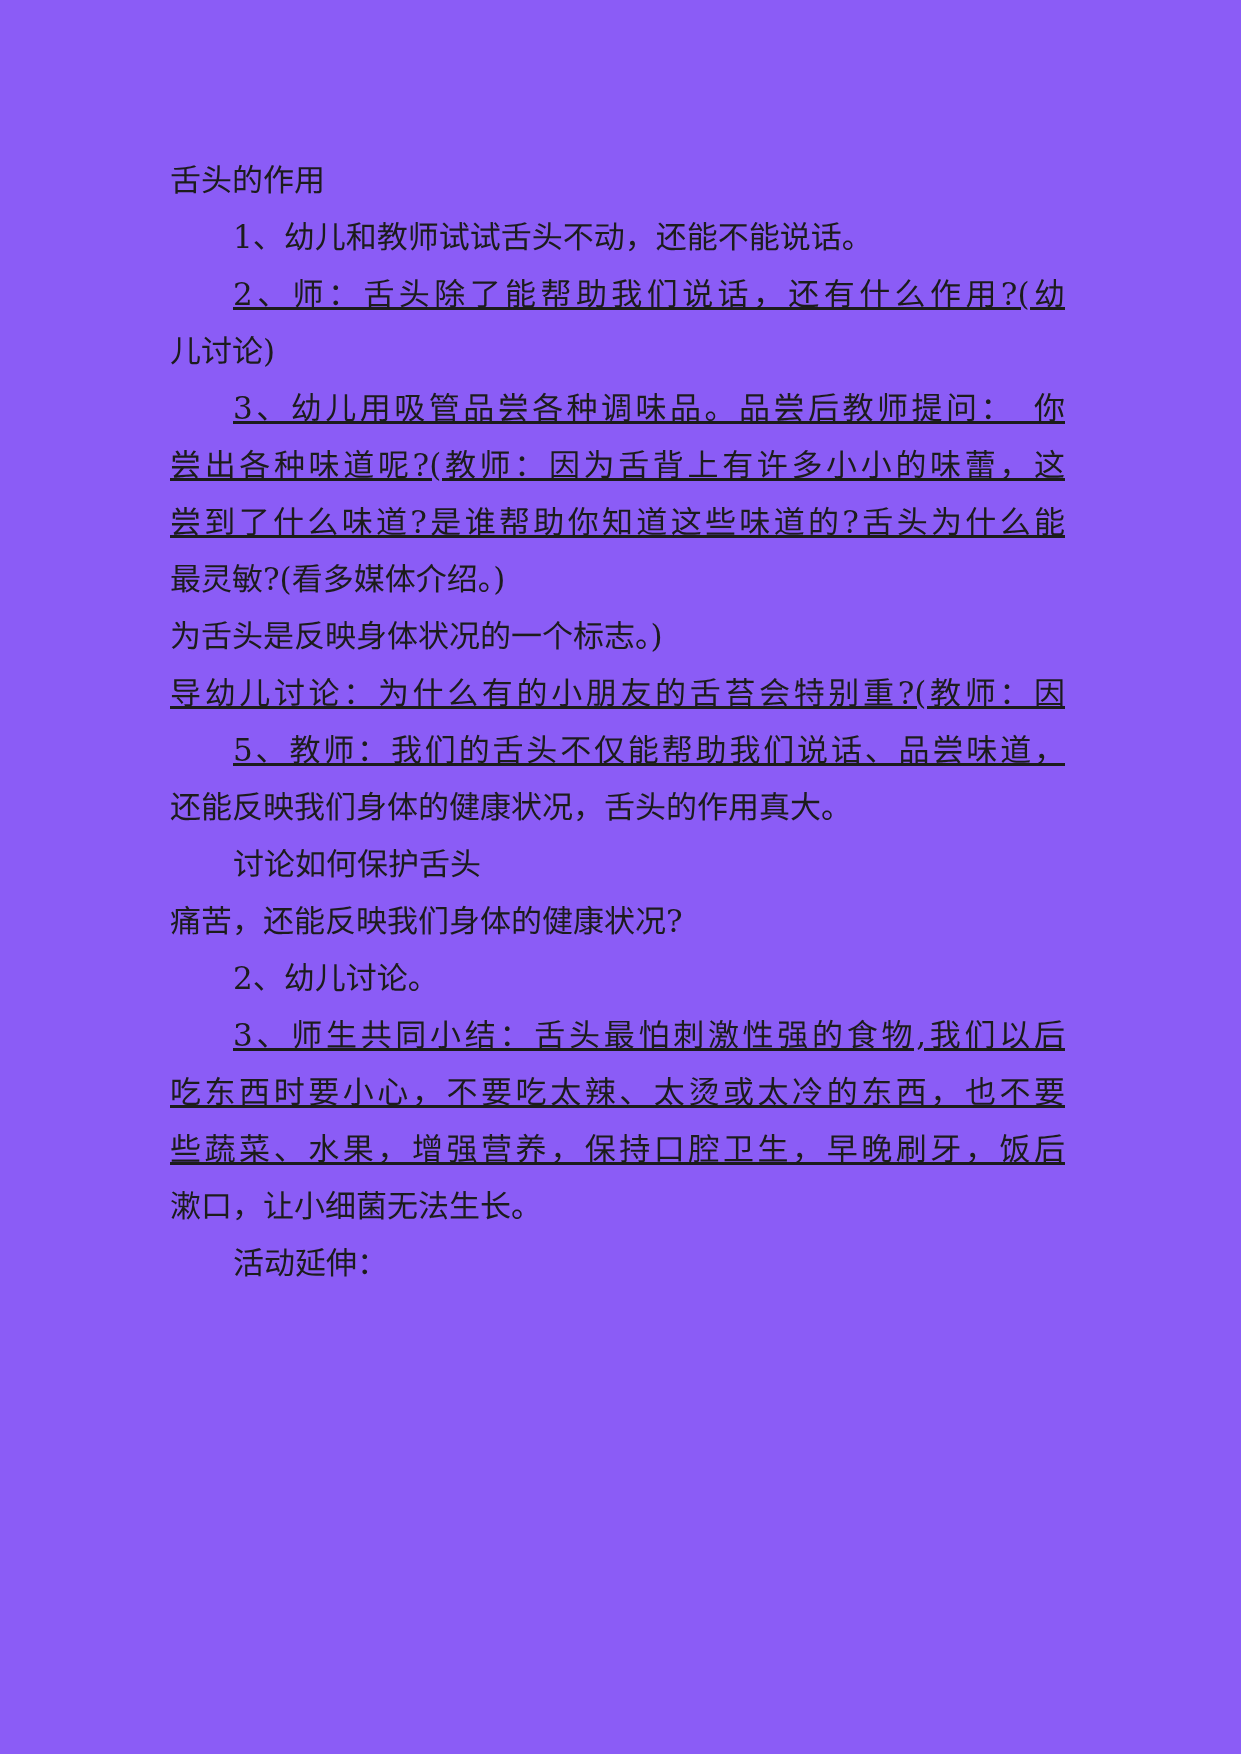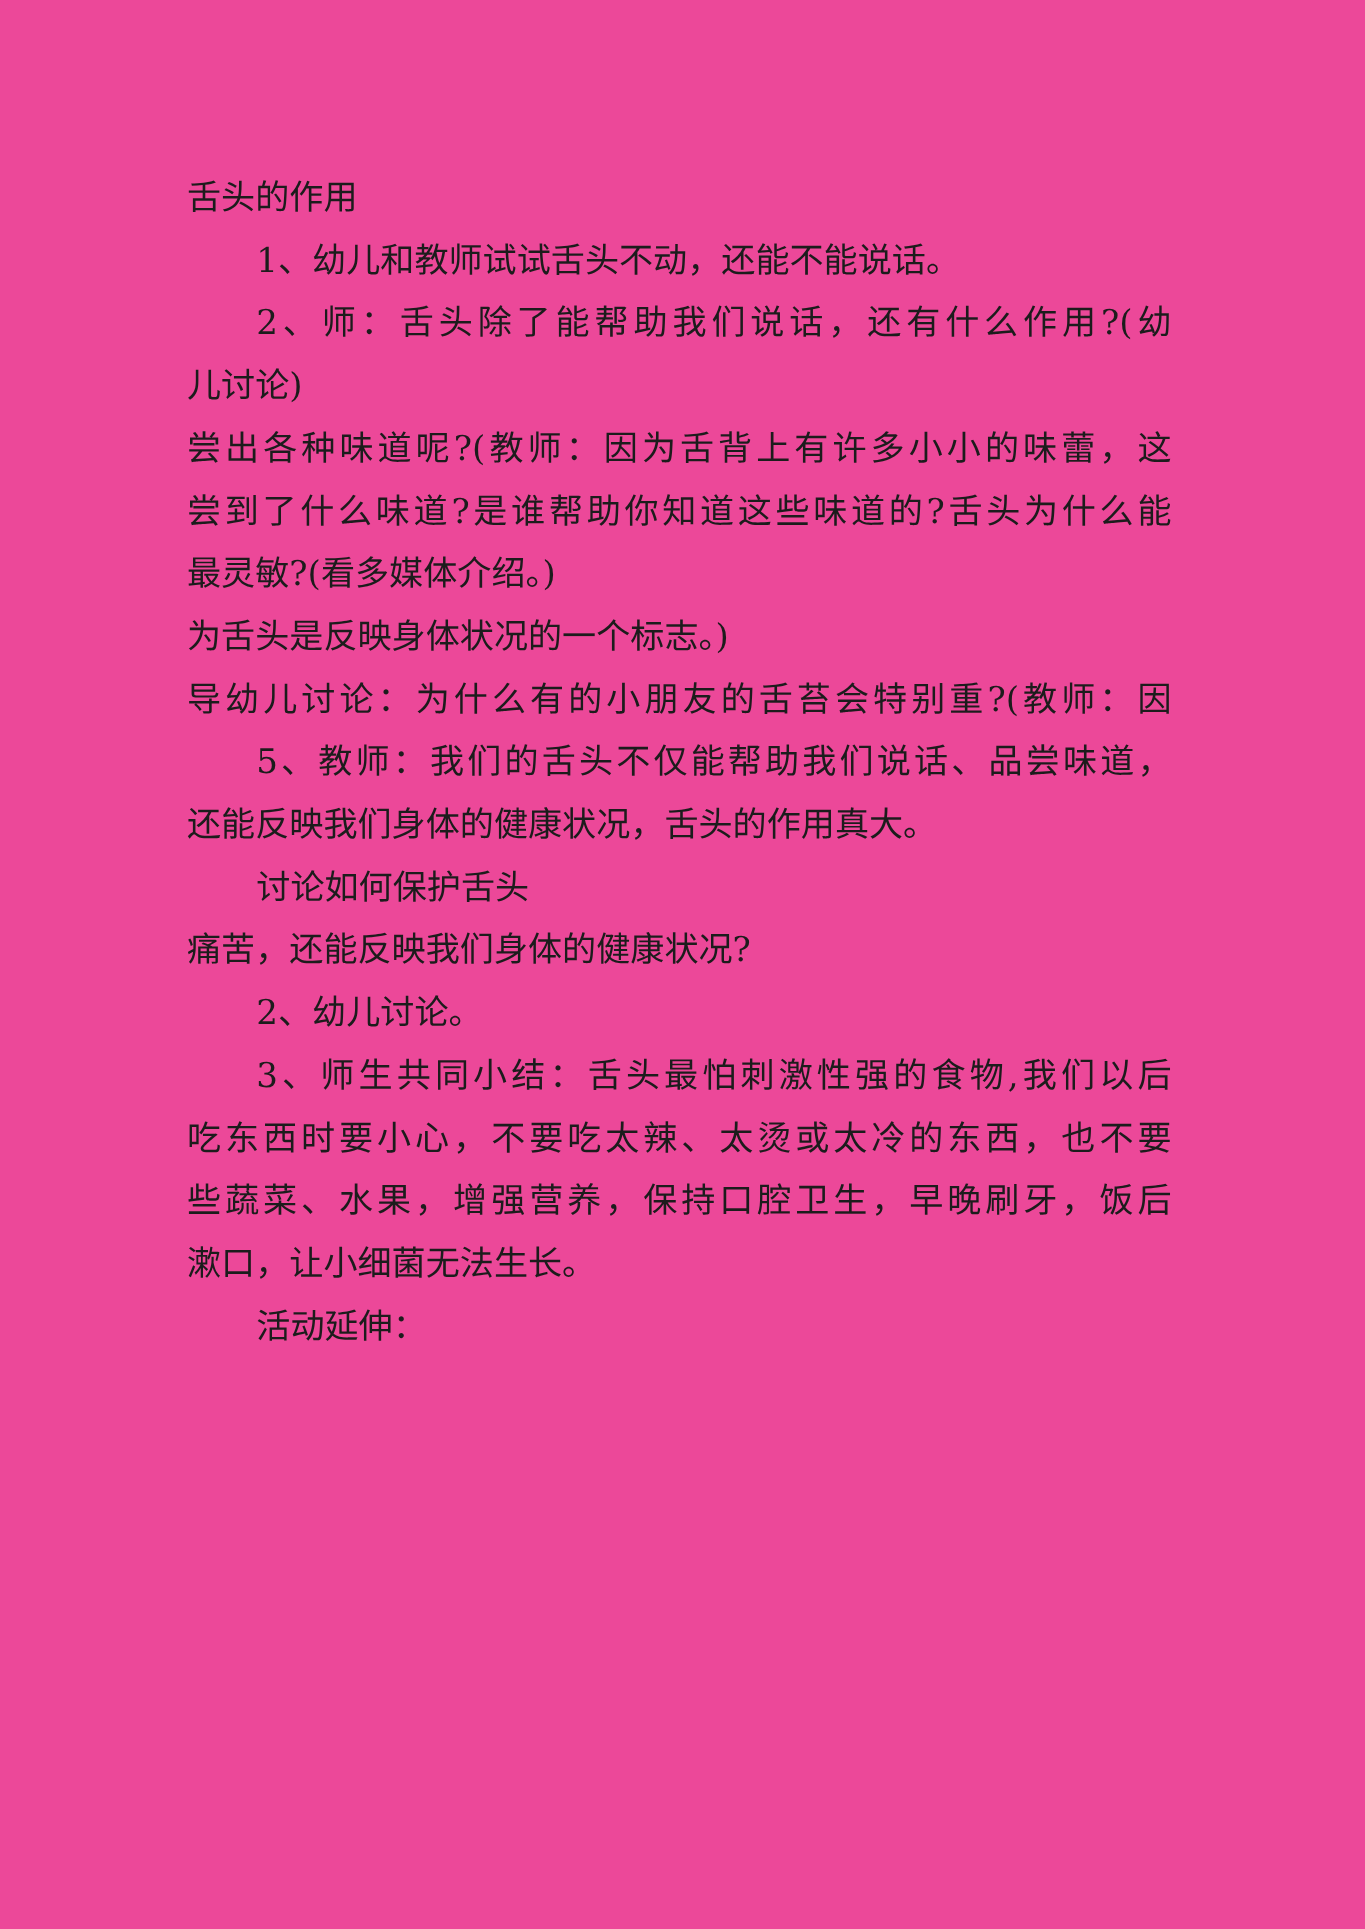--- a/index.html
+++ b/index.html
@@ -4,21 +4,21 @@
 <style>
   html, body {
     margin: 0;
     padding: 0;
     background: #ffffff;
   }
   .page {
     position: relative;
     width: 1241px;
     height: 1754px;
-    background: #ec4899;
+    background: #8b5cf6;
     overflow: hidden;
   }
   .text-block {
     position: absolute;
     left: 170px;
     top: 152px;
     width: 895px;
     font-family: "DejaVu Serif", "Liberation Serif", serif;
     font-size: 31px;
     color: #1c1c1c;
@@ -30,31 +30,33 @@
     text-align: left;
     overflow: visible;
   }
   .line.indent {
     text-indent: 63px;
   }
   .line.full {
     text-align: justify;
     text-align-last: justify;
     text-justify: inter-character;
+    text-decoration: underline;
   }
 </style>
 </head>
 <body>
 
 <div class="page">
   <div class="text-block">
     <div class="line">舌头的作用</div>
     <div class="line indent">1、幼儿和教师试试舌头不动，还能不能说话。</div>
     <div class="line indent full">2、师：舌头除了能帮助我们说话，还有什么作用?(幼</div>
     <div class="line">儿讨论)</div>
+    <div class="line indent full">3、幼儿用吸管品尝各种调味品。品尝后教师提问：　你</div>
     <div class="line full">尝出各种味道呢?(教师：因为舌背上有许多小小的味蕾，这</div>
     <div class="line full">尝到了什么味道?是谁帮助你知道这些味道的?舌头为什么能</div>
     <div class="line">最灵敏?(看多媒体介绍。)</div>
     <div class="line">为舌头是反映身体状况的一个标志。)</div>
     <div class="line full">导幼儿讨论：为什么有的小朋友的舌苔会特别重?(教师：因</div>
     <div class="line indent full">5、教师：我们的舌头不仅能帮助我们说话、品尝味道，</div>
     <div class="line">还能反映我们身体的健康状况，舌头的作用真大。</div>
     <div class="line indent">讨论如何保护舌头</div>
     <div class="line">痛苦，还能反映我们身体的健康状况?</div>
     <div class="line indent">2、幼儿讨论。</div>

